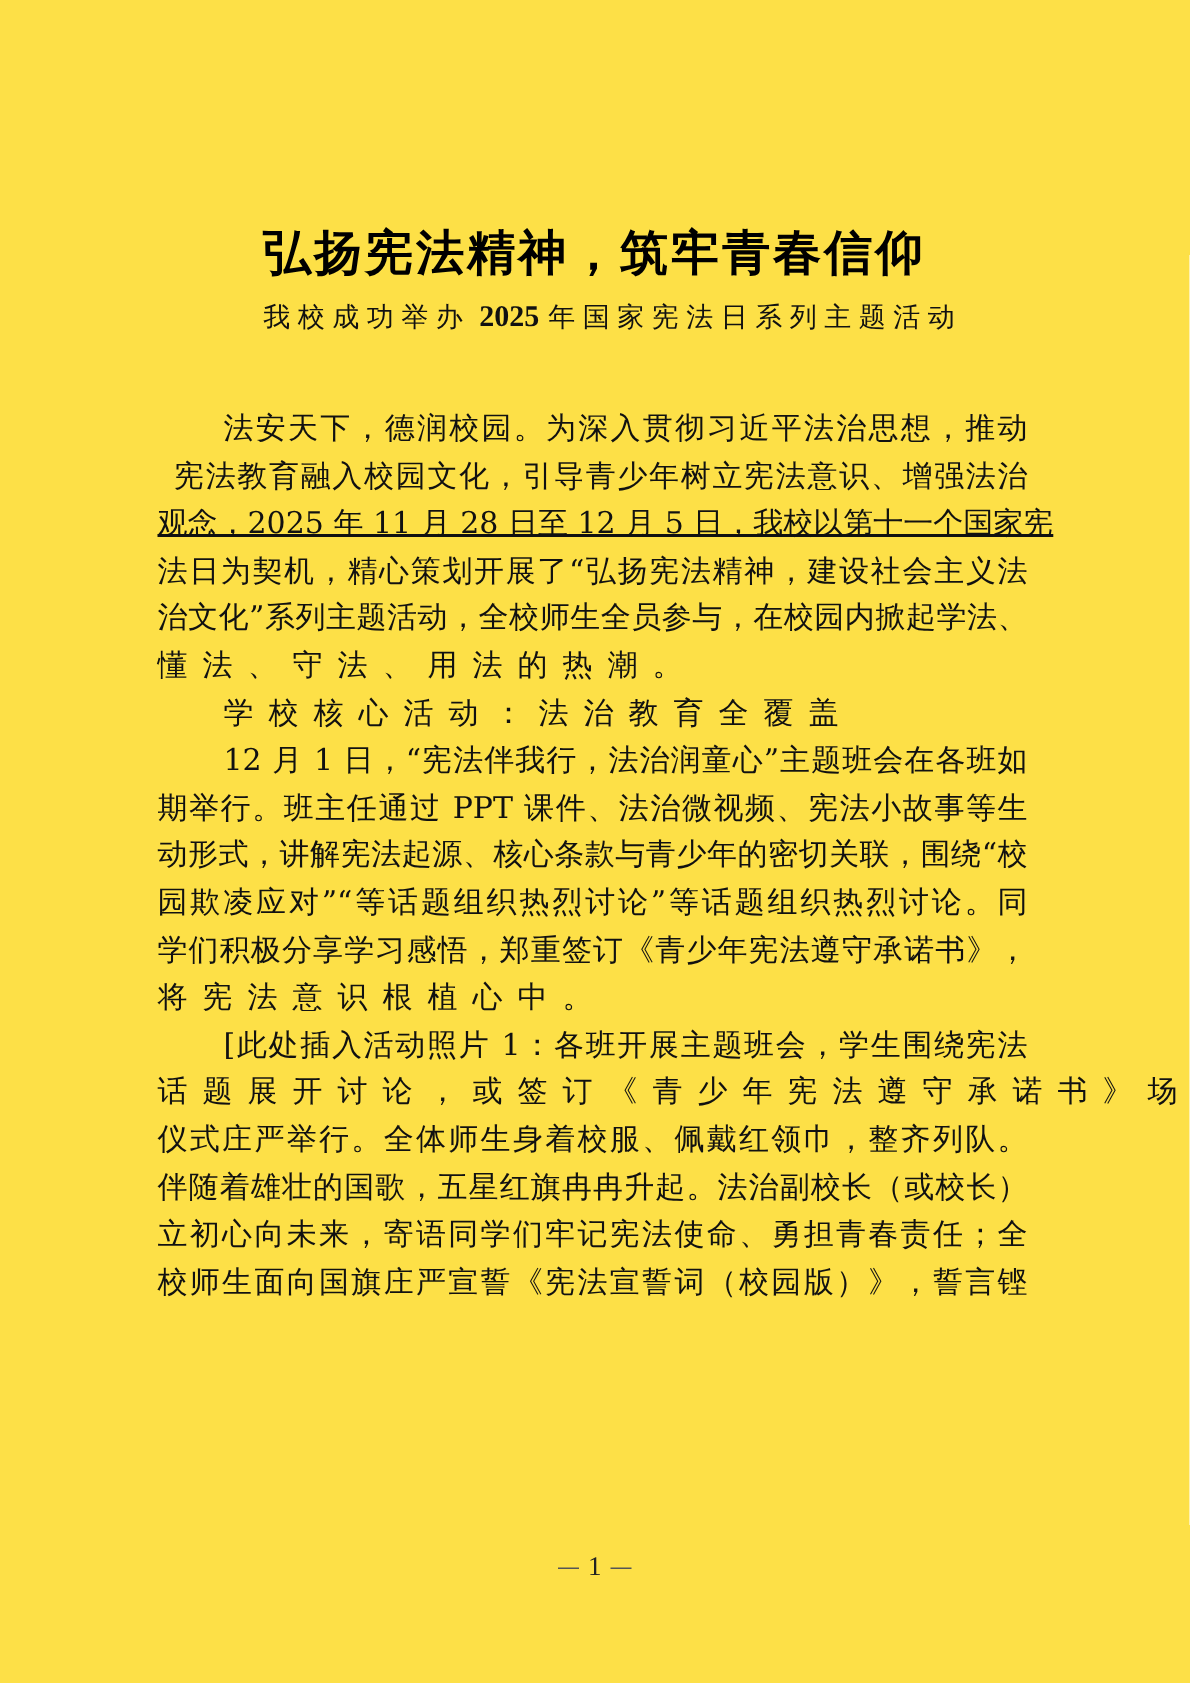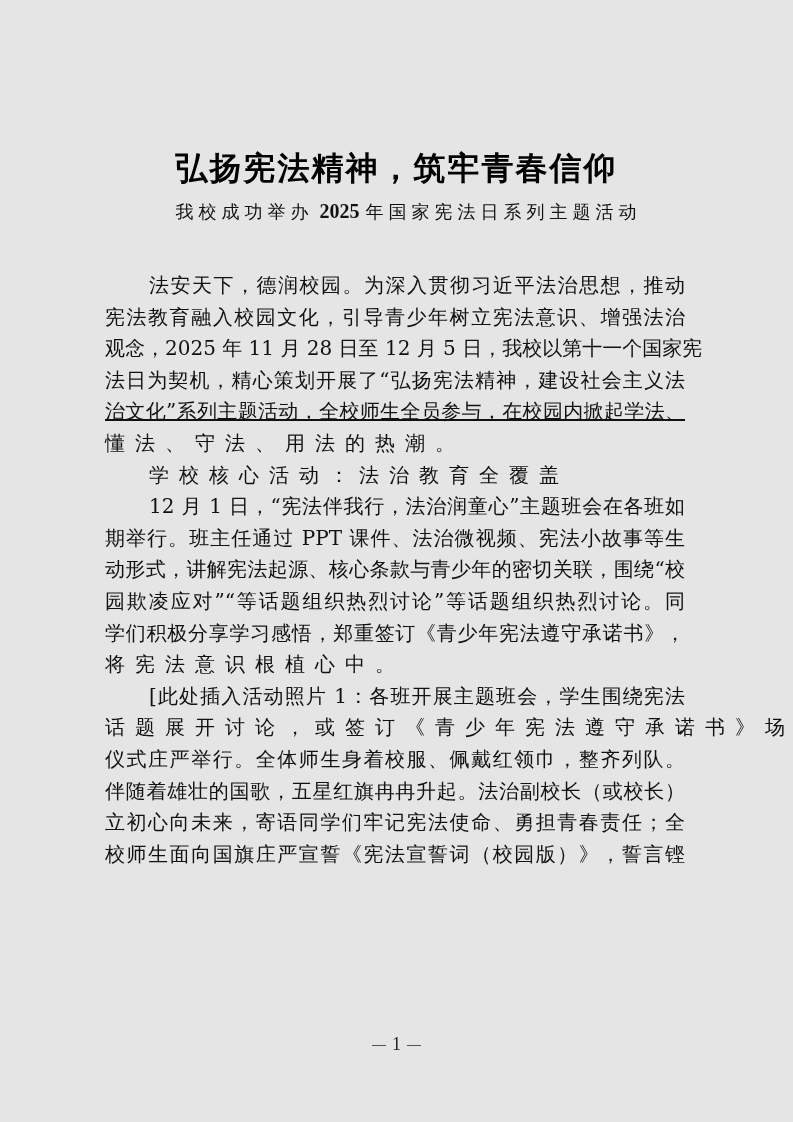--- a/index.html
+++ b/index.html
@@ -1,18 +1,18 @@
 <!DOCTYPE html>
 <html><head>
 <meta charset="utf-8">
 <style>
   html, body { margin: 0; padding: 0; background: #ffffff; }
   body { width: 793px; height: 1122px; position: relative; overflow: hidden;
          font-family: "DejaVu Serif", "Liberation Serif", serif; color: #111111; }
-  .page { position: absolute; left: 0; top: 0; width: 793px; height: 1122px; background: #e5e5e5; }
+  .page { position: absolute; left: 0; top: 0; width: 793px; height: 1122px; background: #fde047; }
   .title { position: absolute; left: 0; width: 793px; top: 146px; text-align: center;
            font-family: "DejaVu Sans", "Liberation Sans", sans-serif; font-weight: bold;
            font-size: 32px; letter-spacing: 2px; line-height: 44px; color: #000; }
   .subtitle { position: absolute; left: 0; width: 793px; top: 196px; text-align: center;
               font-size: 18px; letter-spacing: 5px; line-height: 30px; color: #111; padding-left: 24px; box-sizing: border-box; }
   .subtitle .num { font-family: "Liberation Serif", serif; font-weight: bold; font-size: 20px; letter-spacing: 0; margin: 0 6px; text-align: right; }
   .body { position: absolute; left: 105px; top: 270px; width: 580px; }
   .line { height: 31.6px; line-height: 31.6px; font-size: 20px; white-space: nowrap;
           text-align: justify; text-align-last: justify; letter-spacing: 0; }
   .line.last { text-align-last: left; letter-spacing: 8.5px; }
@@ -25,24 +25,24 @@
 <body>
 
 <div class="page">
   <div class="title">弘扬宪法精神，筑牢青春信仰</div>
   <div class="subtitle">
     <span>我校成功举办</span><span class="num">2025</span><span>年国家宪法日系列主题活动</span>
   </div>
 
   <div class="body" id="body-lines">
       <div class="line indent"><span style="white-space: nowrap; font-family: Liberation Mono, monospace;">法安天下，德润校园。为深入贯彻习近平法治思想，推动</span></div>
-      <div class="line"><span style="white-space: nowrap;">宪法教育融入校园文化，引导青少年树立宪法意识、增强法治</span></div>
-      <div class="line"><span style="white-space: nowrap;">观念，2025 年 11 月 28 日至 12 月 5 日，我校以第十一个国家宪</span></div>
+      <div class="line"><span style="white-space: nowrap; margin-left: 11px;">宪法教育融入校园文化，引导青少年树立宪法意识、增强法治</span></div>
+      <div class="line"><span style="white-space: nowrap; text-decoration: underline;">观念，2025 年 11 月 28 日至 12 月 5 日，我校以第十一个国家宪</span></div>
       <div class="line"><span style="white-space: nowrap;">法日为契机，精心策划开展了“弘扬宪法精神，建设社会主义法</span></div>
-      <div class="line"><span style="white-space: nowrap; text-decoration: underline;">治文化”系列主题活动，全校师生全员参与，在校园内掀起学法、</span></div>
+      <div class="line"><span style="white-space: nowrap;">治文化”系列主题活动，全校师生全员参与，在校园内掀起学法、</span></div>
       <div class="line last" style="letter-spacing: 10px;">懂法、守法、用法的热潮。</div>
       <div class="line indent last" style="letter-spacing: 10px;">学校核心活动：法治教育全覆盖</div>
       <div class="line indent"><span style="white-space: nowrap;">12 月 1 日，“宪法伴我行，法治润童心”主题班会在各班如</span></div>
       <div class="line"><span style="white-space: nowrap;">期举行。班主任通过 PPT 课件、法治微视频、宪法小故事等生</span></div>
       <div class="line"><span style="white-space: nowrap;">动形式，讲解宪法起源、核心条款与青少年的密切关联，围绕“校</span></div>
       <div class="line"><span style="white-space: nowrap;">园欺凌应对”“等话题组织热烈讨论”等话题组织热烈讨论。同</span></div>
       <div class="line"><span style="white-space: nowrap;">学们积极分享学习感悟，郑重签订《青少年宪法遵守承诺书》，</span></div>
       <div class="line last" style="letter-spacing: 10px;">将宪法意识根植心中。</div>
       <div class="line indent"><span style="white-space: nowrap;">[此处插入活动照片 1：各班开展主题班会，学生围绕宪法</span></div>
       <div class="line last" style="letter-spacing: 10px;">话题展开讨论，或签订《青少年宪法遵守承诺书》场景]</div>

